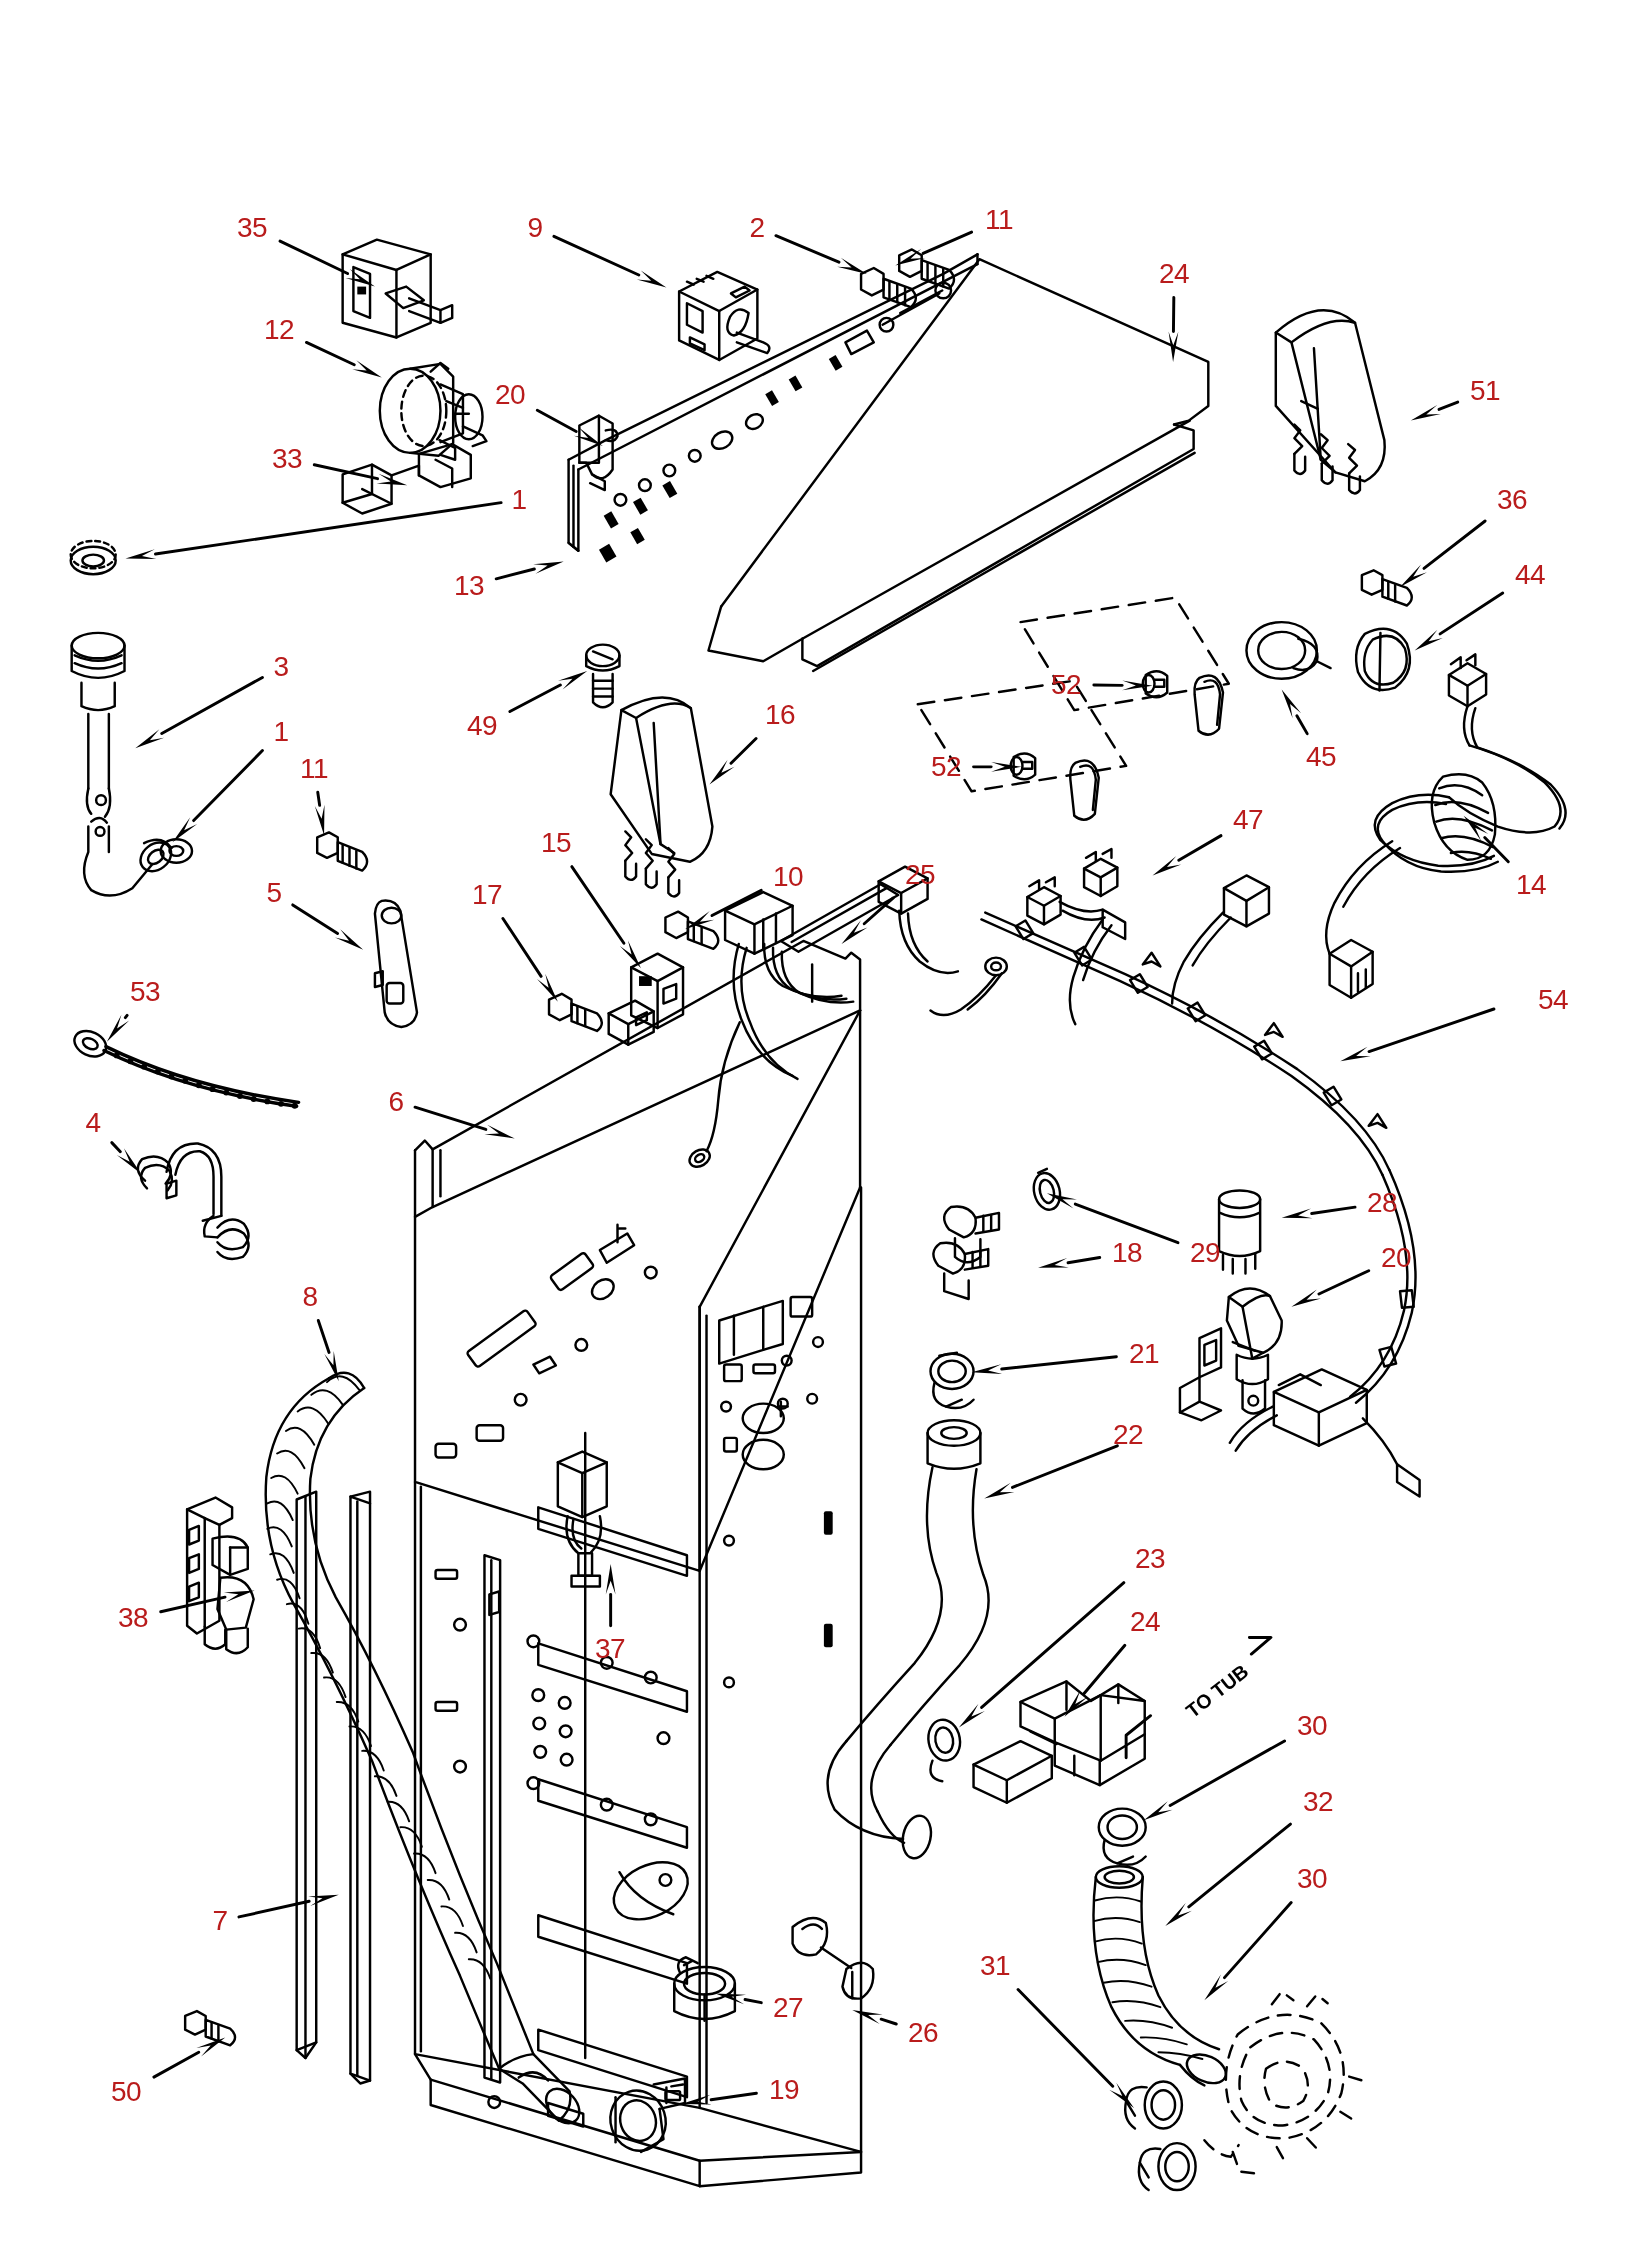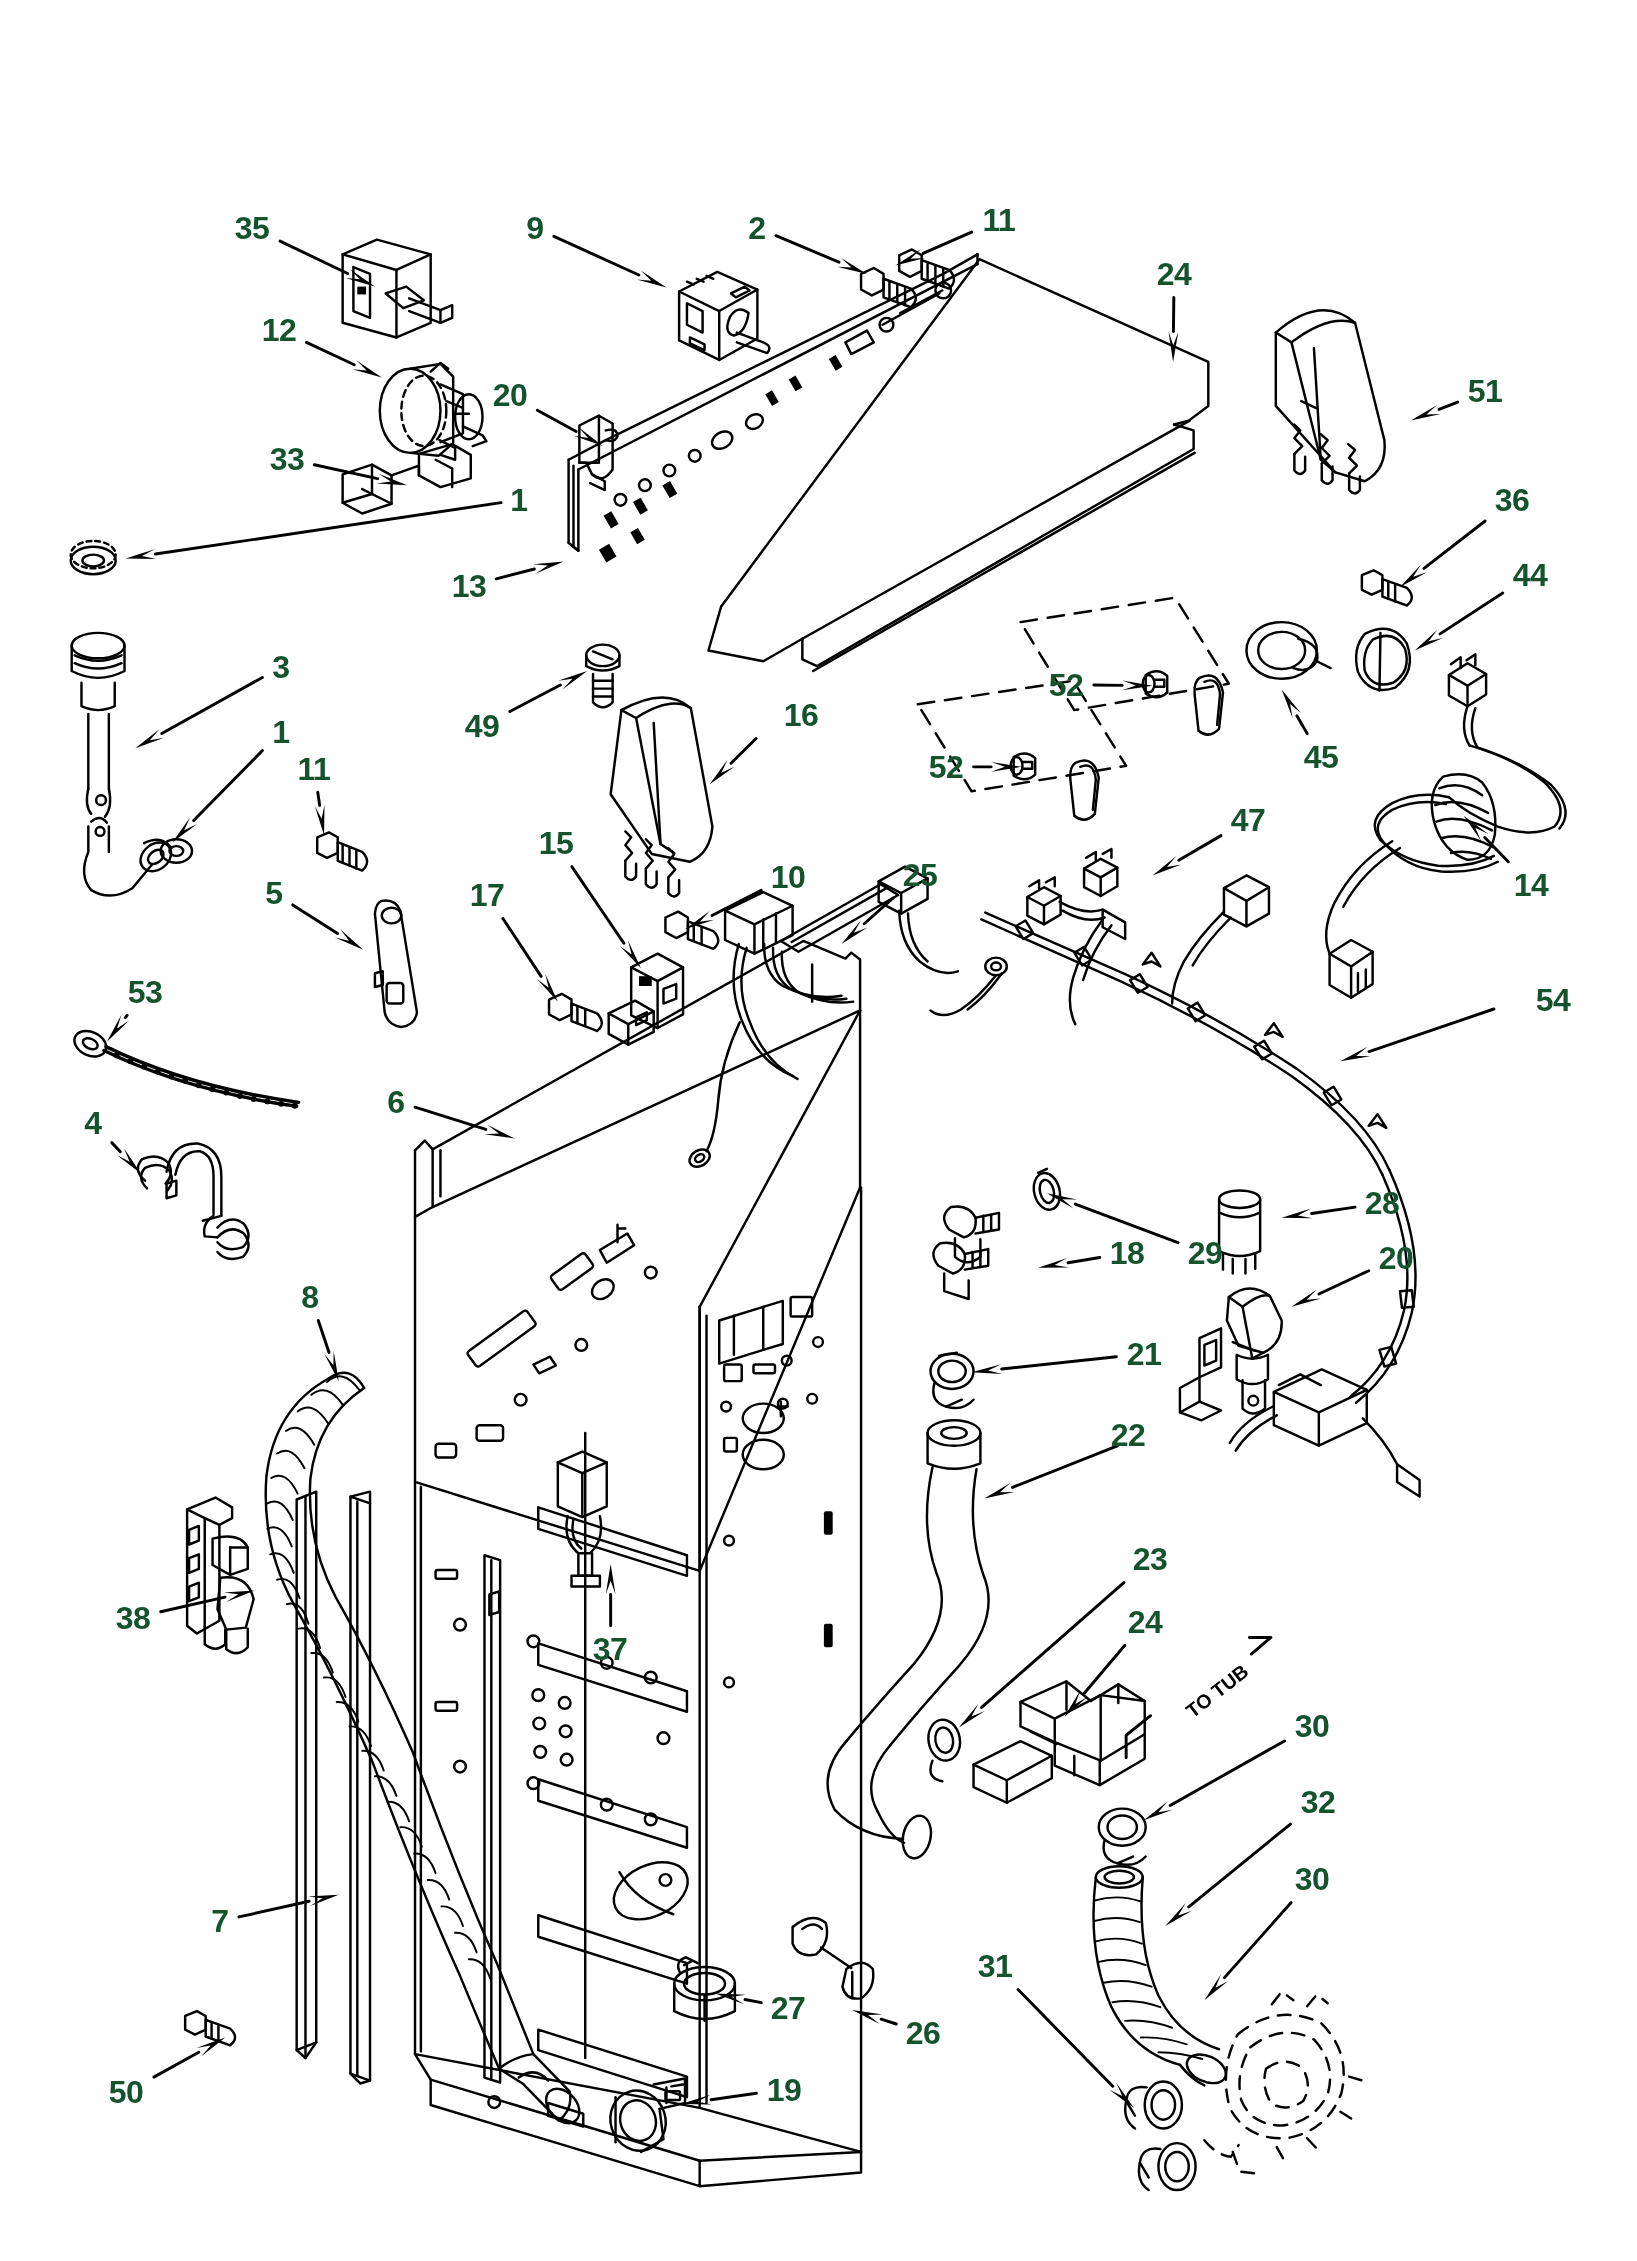--- a/index.html
+++ b/index.html
@@ -18,24 +18,24 @@
   }
   #artboard {
     position: absolute;
     left: 0; top: 0;
     width: 1638px;
     height: 2261px;
   }
   .callout {
     position: absolute;
     font-family: "Liberation Sans", sans-serif;
-    font-weight: 700;
-    font-size: 32px;
+    font-weight: 400;
+    font-size: 28px;
     line-height: 1;
-    color: #14532d;
+    color: #b91c1c;
     white-space: nowrap;
     letter-spacing: -0.5px;
     transform: translate(-50%, -50%);
     user-select: none;
   }
   .note {
     position: absolute;
     font-family: "Liberation Sans", sans-serif;
     font-weight: 700;
     font-size: 19.6px;
@@ -891,21 +891,21 @@
       <div class="callout" style="left: 510px; top: 395px;">20</div>
       <div class="callout" style="left: 287px; top: 459px;">33</div>
       <div class="callout" style="left: 519px; top: 500px;">1</div>
       <div class="callout" style="left: 1512px; top: 500px;">36</div>
       <div class="callout" style="left: 1530px; top: 575px;">44</div>
       <div class="callout" style="left: 469px; top: 586px;">13</div>
       <div class="callout" style="left: 281px; top: 667px;">3</div>
       <div class="callout" style="left: 1066px; top: 685px;">52</div>
       <div class="callout" style="left: 281px; top: 732px;">1</div>
       <div class="callout" style="left: 482px; top: 726px;">49</div>
-      <div class="callout" style="left: 780px; top: 715px; margin-left: 21px;">16</div>
+      <div class="callout" style="left: 780px; top: 715px;">16</div>
       <div class="callout" style="left: 314px; top: 769px;">11</div>
       <div class="callout" style="left: 946px; top: 767px;">52</div>
       <div class="callout" style="left: 1321px; top: 757px;">45</div>
       <div class="callout" style="left: 1248px; top: 820px;">47</div>
       <div class="callout" style="left: 274px; top: 893px;">5</div>
       <div class="callout" style="left: 487px; top: 895px;">17</div>
       <div class="callout" style="left: 556px; top: 843px;">15</div>
       <div class="callout" style="left: 788px; top: 877px;">10</div>
       <div class="callout" style="left: 920px; top: 875px;">25</div>
       <div class="callout" style="left: 1531px; top: 885px;">14</div>

